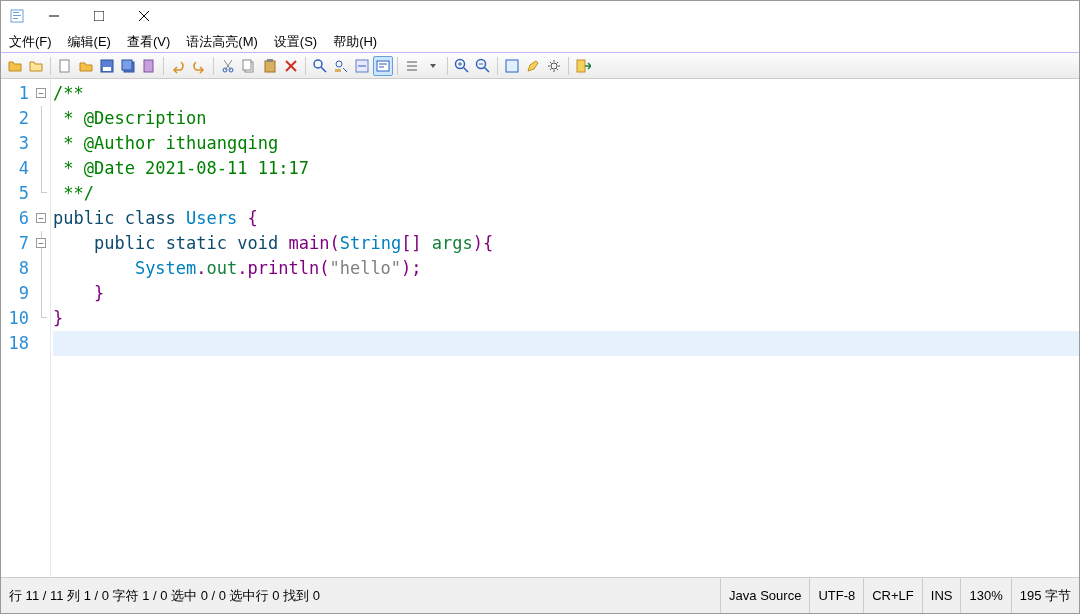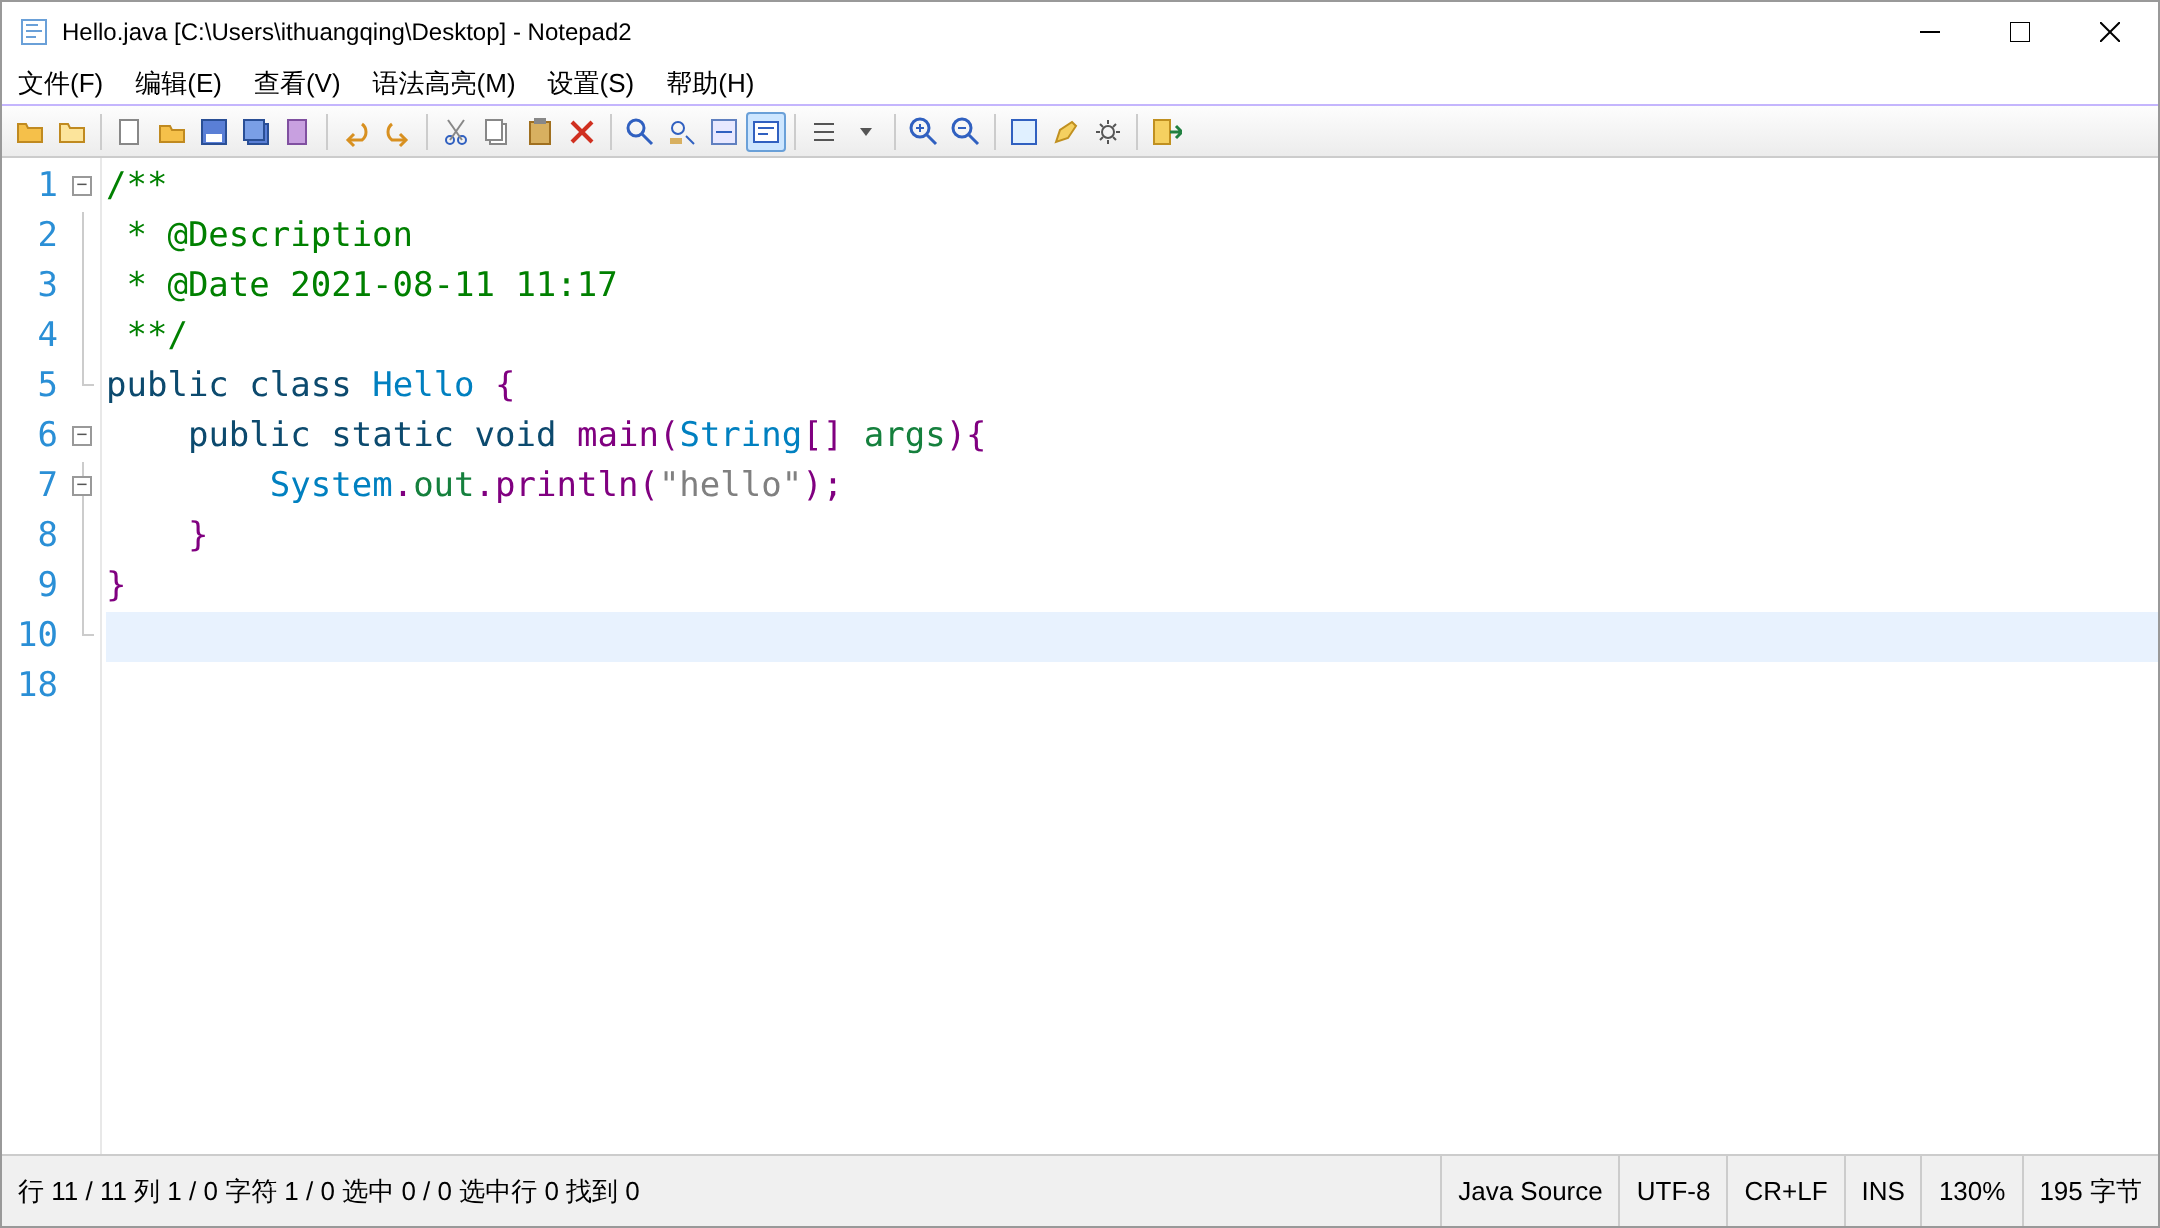--- a/index.html
+++ b/index.html
@@ -40,21 +40,20 @@
 
 <div class="titlebar">
   <span class="app-icon">
     <svg width="16" height="16">
         <rect x="2" y="2" width="12" height="12" fill="#fff" stroke="#6aa0d8"></rect>
         <rect x="4" y="4" width="6" height="1" fill="#6aa0d8"></rect>
         <rect x="4" y="7" width="8" height="1" fill="#6aa0d8"></rect>
         <rect x="4" y="10" width="5" height="1" fill="#6aa0d8"></rect>
       </svg>
   </span>
-  <span class="title">Hello.java [C:\Users\ithuangqing\Desktop] - Notepad2</span>
   <div class="win-btn">
       <svg width="10" height="10">
         <line x1="0" y1="5" x2="10" y2="5" stroke="#000"></line>
       </svg>
     </div>
   <div class="win-btn">
       <svg width="10" height="10">
         <rect x="0" y="0" width="10" height="10" fill="none" stroke="#000"></rect>
       </svg>
     </div>
@@ -280,23 +279,24 @@
         <div class="fline"></div>
       </div>
     <div class="fcell">
         <div class="fend"></div>
       </div>
     <div class="fcell"></div>
   </div>
   <div class="code">
     <div class="line"><span class="c-comment">/**</span></div>
     <div class="line"><span class="c-comment"> * @Description</span></div>
+    <div class="line"><span class="c-comment"> * @Author ithuangqing</span></div>
     <div class="line"><span class="c-comment"> * @Date 2021-08-11 11:17</span></div>
     <div class="line"><span class="c-comment"> **/</span></div>
-    <div class="line"><span class="c-kw">public</span> <span class="c-kw">class</span> <span class="c-type">Hello</span> <span class="c-punct">{</span></div>
+    <div class="line"><span class="c-kw">public</span> <span class="c-kw">class</span> <span class="c-type">Users</span> <span class="c-punct">{</span></div>
     <div class="line">    <span class="c-kw">public</span> <span class="c-kw">static</span> <span class="c-kw">void</span> <span class="c-name">main</span><span class="c-punct">(</span><span class="c-type">String</span><span class="c-punct">[]</span> <span class="c-ident">args</span><span class="c-punct">){</span></div>
     <div class="line">        <span class="c-type">System</span><span class="c-punct">.</span><span class="c-ident">out</span><span class="c-punct">.</span><span class="c-name">println</span><span class="c-punct">(</span><span class="c-str">"hello"</span><span class="c-punct">);</span></div>
     <div class="line">    <span class="c-punct">}</span></div>
     <div class="line"><span class="c-punct">}</span></div>
     <div class="line cur"></div>
   </div>
 </div>
 
 <div class="statusbar">
   <div class="cell" style="border-right:none">行 11 / 11  列 1 / 0  字符 1 / 0  选中 0 / 0  选中行 0  找到 0</div>

